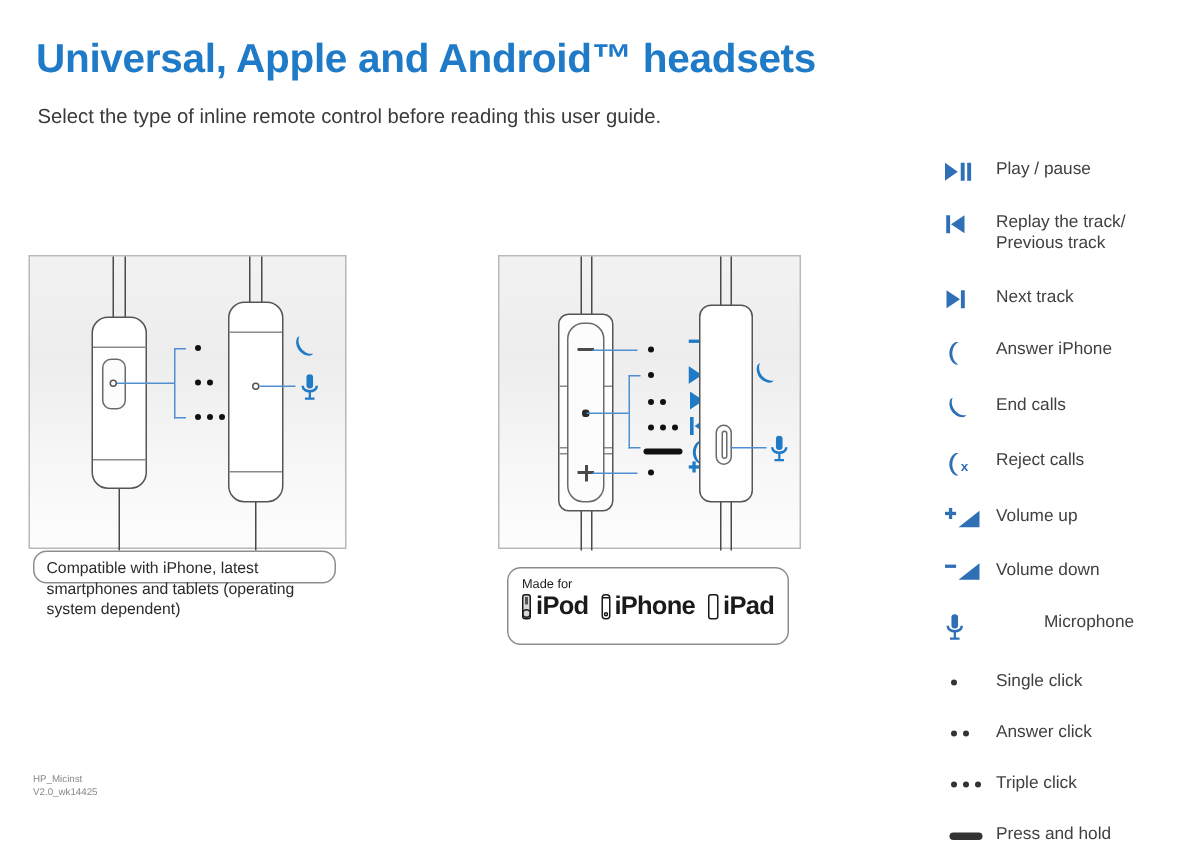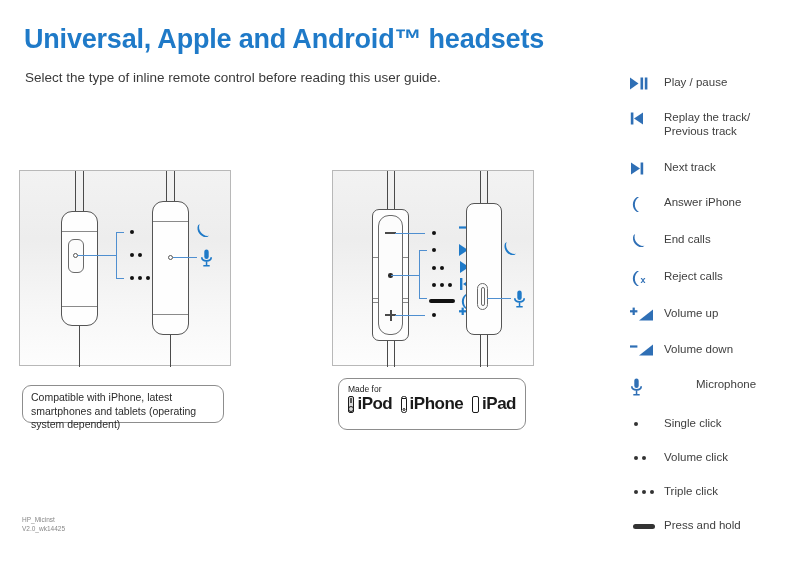--- a/index.html
+++ b/index.html
@@ -130,21 +130,21 @@
 
   
   .caption-box {
     position: absolute;
     border: 1px solid #8d8d8d;
     border-radius: 9px;
     background: #fff;
     box-sizing: border-box;
   }
   #caption-universal {
-    left: 22px; top: 385px; width: 202px; height: 38px;
+    left: 22px; top: 367px; width: 202px; height: 22px;
     padding: 5px 8px;
     font-size: 10.5px;
     line-height: 13.5px;
     color: #2b2b2b;
   }
   #caption-apple {
     left: 338px; top: 378px; width: 188px; height: 52px;
     padding: 5px 9px;
   }
   #madefor-label {
@@ -244,20 +244,21 @@
   #legend {
     position: absolute;
     left: 630px;
     top: 70px;
     width: 165px;
   }
   .legend-row {
     position: absolute;
     display: flex;
     align-items: flex-start;
+    margin-top: 31px;
   }
   .legend-icon {
     width: 34px;
     min-height: 14px;
     display: flex;
     align-items: center;
     justify-content: flex-start;
     flex: 0 0 34px;
     padding-top: 1px;
   }
@@ -629,21 +630,21 @@
     <span class="legend-label">Single click</span>
   </div>
 
   <div class="legend-row" style="top:380px;">
     <span class="legend-icon">
       <span class="lg-dots">
           <i></i>
           <i></i>
         </span>
     </span>
-    <span class="legend-label">Volume click</span>
+    <span class="legend-label">Answer click</span>
   </div>
 
   <div class="legend-row" style="top:414px;">
     <span class="legend-icon">
       <span class="lg-dots">
           <i></i>
           <i></i>
           <i></i>
         </span>
     </span>

